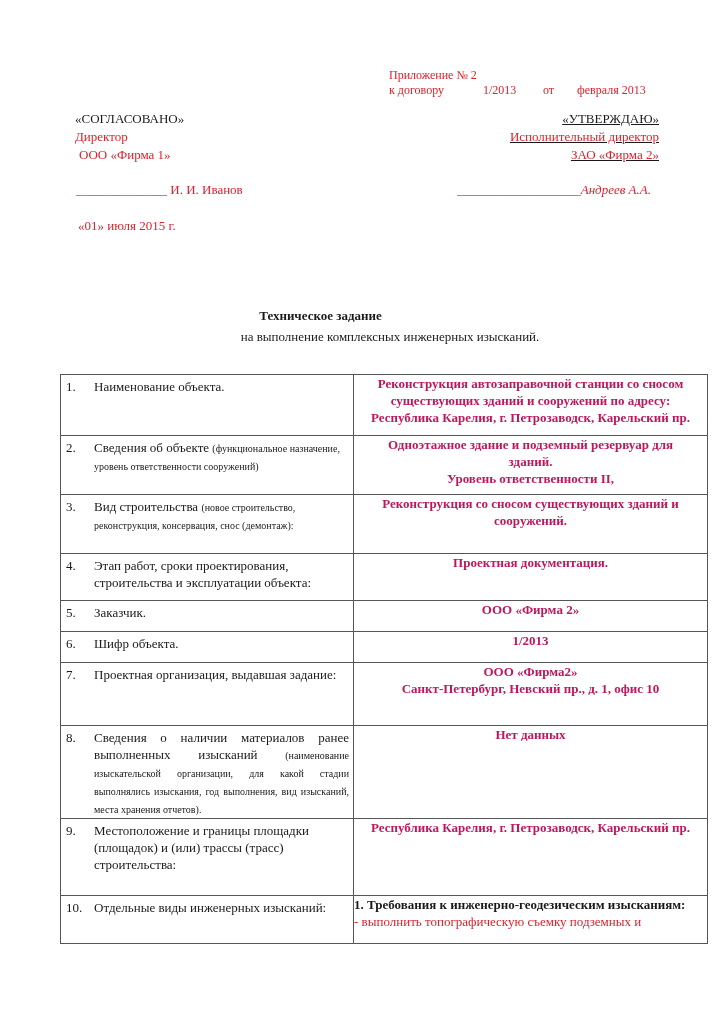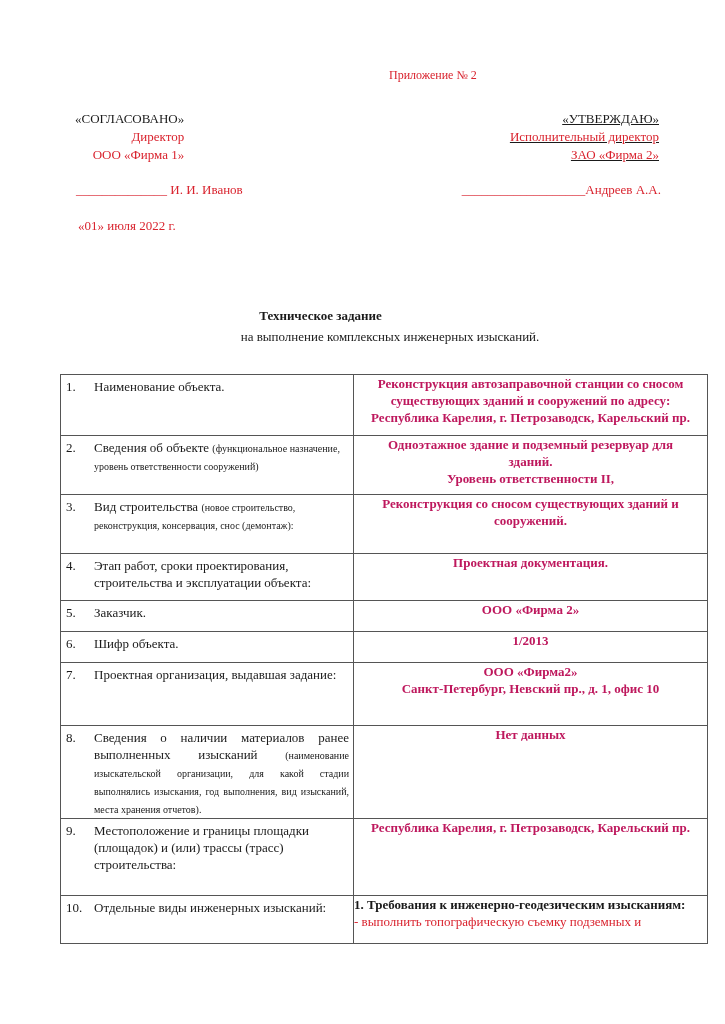--- a/index.html
+++ b/index.html
@@ -1,26 +1,26 @@
 <!DOCTYPE html>
 <html><head>
 <meta charset="utf-8">
 <style>
   html, body { margin: 0; padding: 0; background: #ffffff; }
   body { width: 725px; height: 1024px; position: relative; overflow: hidden;
          font-family: "Liberation Serif", serif; color: #1a1a1a; font-size: 13px; }
-  .red { color: #d9232e; text-align: right; }
+  .red { color: #d9232e; }
   .abs { position: absolute; white-space: nowrap; line-height: 15px; }
   .appendix { left: 389px; top: 68px; font-size: 12px; }
   .appendix .row2 span { display: inline-block; }
   .left-block { left: 75px; top: 110px; }
   .right-block { right: 66px; top: 110px; text-align: right; text-decoration: underline; }
   .blk div { line-height: 18px; font-size: 13px; }
   .sig-left { left: 76px; top: 182px; font-size: 13px; }
-  .sig-right { right: 64px; top: 182px; font-size: 13px; }
+  .sig-right { right: 74px; top: 182px; font-size: 13px; font-style: italic; }
   .date { left: 78px; top: 218px; font-size: 13px; }
   .title { left: 0; width: 641px; top: 308px; text-align: center; font-weight: bold; font-size: 13px; }
   .subtitle { left: 0; width: 780px; top: 329px; text-align: center; font-size: 13px; }
 
   table.spec { position: absolute; left: 60px; top: 374px; width: 648px;
                border-collapse: collapse; table-layout: fixed; }
   table.spec td { border: 1px solid #555; vertical-align: top; padding: 0; }
   td.lcell { width: 292px; }
   td.rcell { vertical-align: middle; text-align: center; }
   .lwrap { display: flex; padding: 3px 4px 0 5px; }
@@ -31,20 +31,23 @@
   .rval { font-weight: bold; color: #be185d; font-size: 13px; line-height: 17px; padding: 0 8px; }
   .rleft { text-align: left; padding: 6px 8px 0 8px; vertical-align: top !important; margin-left: 47px; }
   .rleft .hd { font-weight: bold; color: #1a1a1a; }
   .rleft .it { color: #d9232e; }
 </style>
 </head>
 <body>
 
 <div class="abs appendix red">
   <div>Приложение № 2</div>
+  <div class="row2">
+    <span style="width:94px">к договору</span><span style="width:60px">1/2013</span><span style="width:34px">от</span><span>февраля 2013</span>
+  </div>
 </div>
 
 <div class="abs blk left-block">
   <div>«СОГЛАСОВАНО»</div>
   <div class="red">Директор</div>
   <div class="red" style="padding-left:4px">ООО «Фирма 1»</div>
 </div>
 
 <div class="abs blk right-block">
   <div>«УТВЕРЖДАЮ»</div>
@@ -54,21 +57,21 @@
 
 <div class="abs sig-left red">
   <span>______________</span>
   <span>И. И. Иванов</span>
 </div>
 
 <div class="abs sig-right red">
   <span>___________________</span><span>Андреев А.А.</span>
 </div>
 
-<div class="abs date red">«01» июля 2022 г.</div>
+<div class="abs date red">«01» июля 2015 г.</div>
 
 <div class="abs title">Техническое задание</div>
 <div class="abs subtitle">на выполнение комплексных инженерных изысканий.</div>
 
 <table class="spec">
   <tbody id="spec-body">
       <tr style="height: 61px;">
         <td class="lcell">
           <div class="lwrap">
             <div class="num">1.</div>

